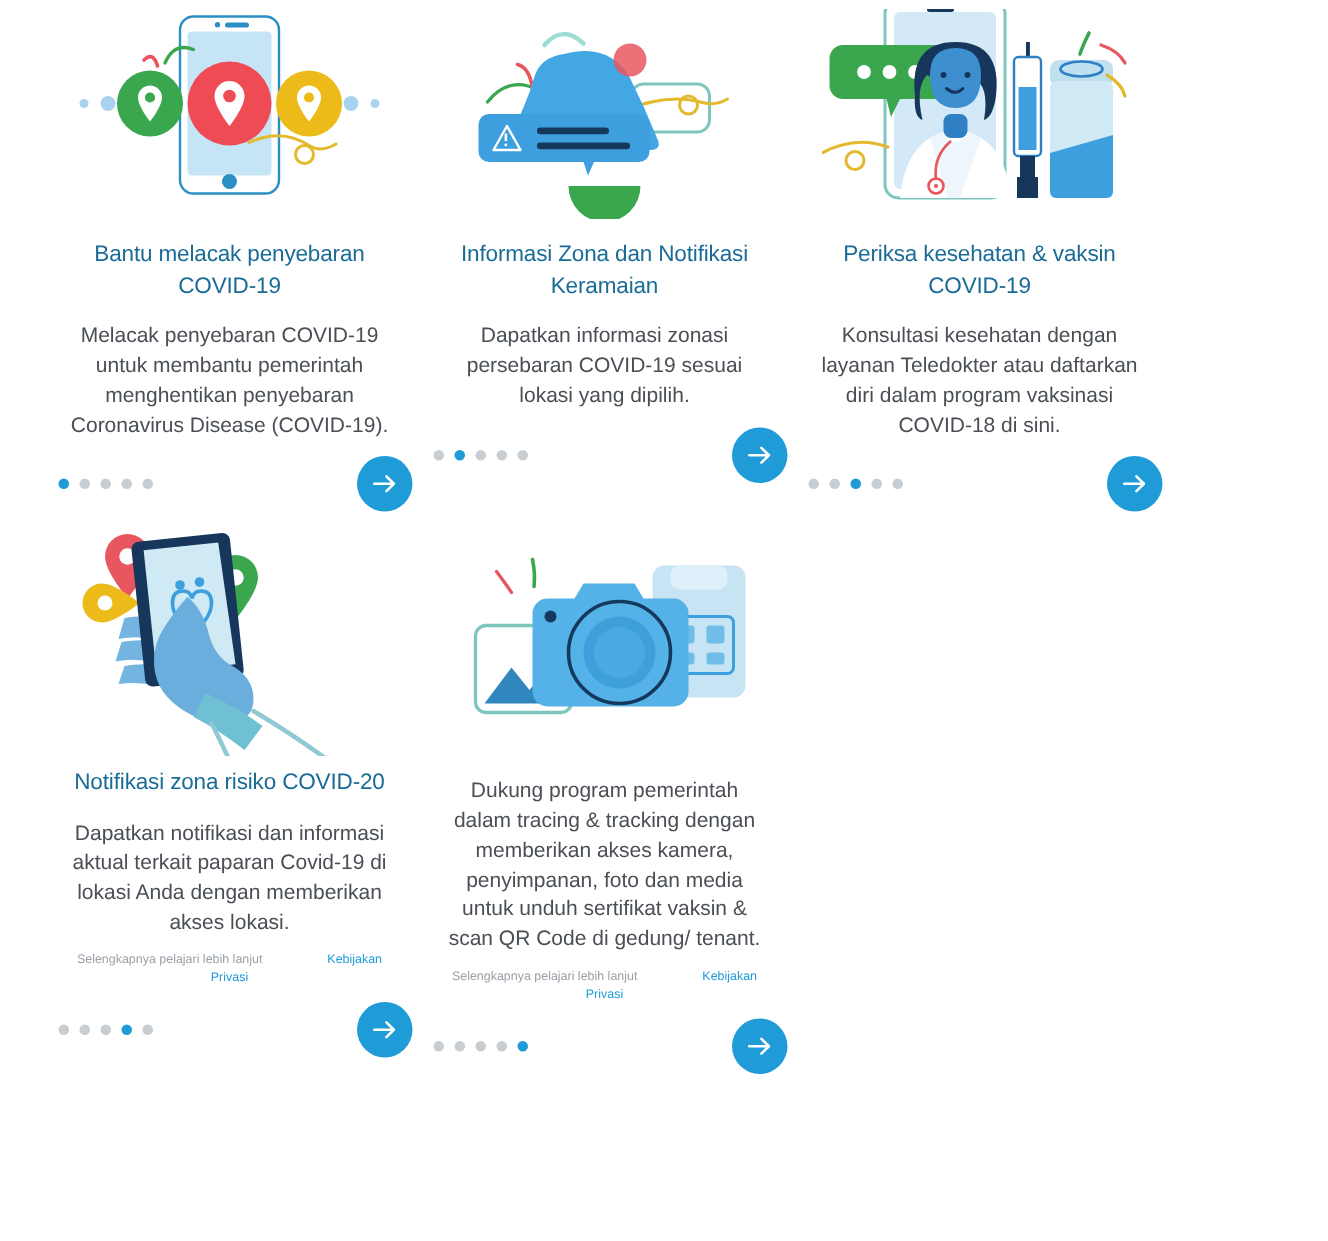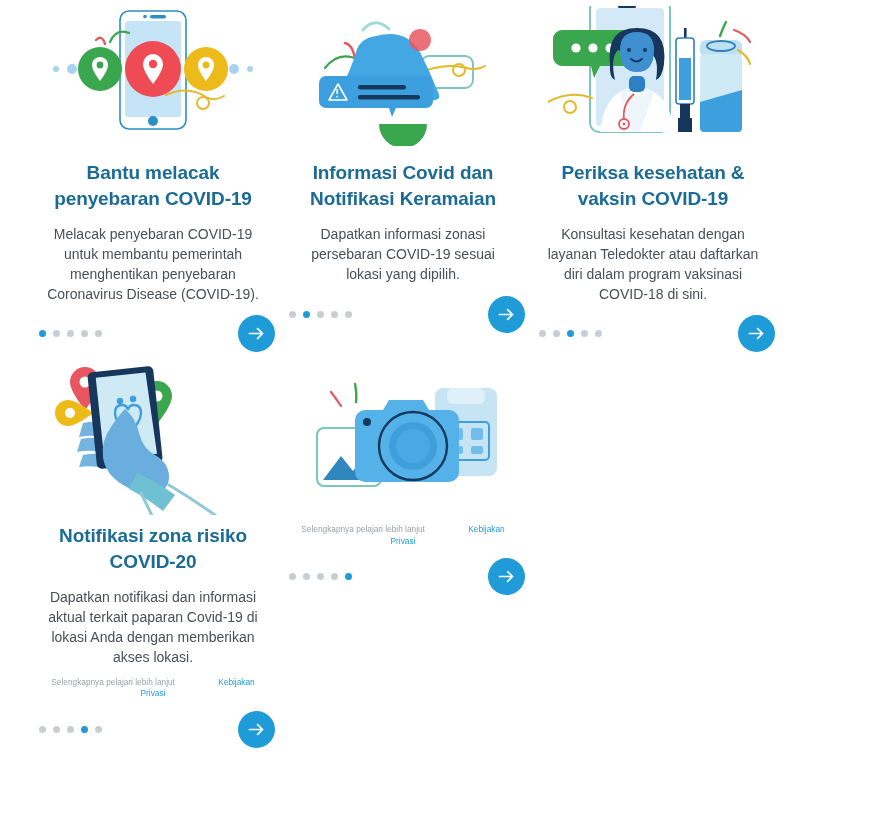--- a/index.html
+++ b/index.html
@@ -37,22 +37,22 @@
   .illus-wrap {
     width: 250px;
     height: 150px;
     display: flex;
     align-items: center;
     justify-content: center;
     margin-top: 2px;
   }
   .slide-title {
     color: #1a6b96;
-    font-size: 19px;
-    font-weight: bold;
+    font-size: 15px;
+    font-weight: normal;
     text-align: center;
     line-height: 1.38;
     letter-spacing: -0.1px;
     margin-top: 8px;
     width: 215px;
   }
   .slide-desc {
     color: #4a4f55;
     font-size: 14px;
     text-align: center;
@@ -192,21 +192,21 @@
           <circle cx="117" cy="32" r="11" fill="#e8575f" opacity="0.85"></circle>
 
           <path d="M23 68 h100 a7 7 0 0 1 7 7 v18 a7 7 0 0 1 -7 7 H93 l-4 9 l-3 -9 H23 a7 7 0 0 1 -7 -7 v-18 a7 7 0 0 1 7 -7z" fill="#3d9fdd"></path>
           <path d="M35 76 l9 16 h-18z" fill="none" stroke="#ffffff" stroke-width="1.6" stroke-linejoin="round"></path>
           <rect x="33.4" y="81" width="1.7" height="5" fill="#ffffff"></rect>
           <circle cx="34.2" cy="88.6" r="0.9" fill="#ffffff"></circle>
           <rect x="55" y="77" width="48" height="4.5" rx="2.2" fill="#14395c"></rect>
           <rect x="55" y="87" width="62" height="4.5" rx="2.2" fill="#14395c"></rect>
         </svg>
       </div>
-      <div class="slide-title">Informasi Covid dan Notifikasi Keramaian</div>
+      <div class="slide-title">Informasi Zona dan Notifikasi Keramaian</div>
       <div class="slide-desc">Dapatkan informasi zonasi persebaran COVID-19 sesuai lokasi yang dipilih.</div>
     </div>
     <div class="pager-row r1">
       <div class="dots">
         <span class="dot"></span>
         <span class="dot active"></span>
         <span class="dot"></span>
         <span class="dot"></span>
         <span class="dot"></span>
       </div>
@@ -369,20 +369,21 @@
           <rect x="14" y="58" width="64" height="58" rx="7" fill="none" stroke="#7cc6bd" stroke-width="2.2"></rect>
           <path d="M20 110 l18 -24 l12 15 l8 -10 l14 19z" fill="#2f87bd"></path>
 
           <path d="M62 40 h18 l6 -10 h34 l6 10 h20 a10 10 0 0 1 10 10 v52 a10 10 0 0 1 -10 10 H62 a10 10 0 0 1 -10 -10 V50 a10 10 0 0 1 10 -10z" fill="#55b2e8"></path>
           <circle cx="64" cy="52" r="4" fill="#14395c"></circle>
           <circle cx="110" cy="76" r="34" fill="none" stroke="#14395c" stroke-width="2.4"></circle>
           <circle cx="110" cy="76" r="24" fill="#3f9fda"></circle>
           <circle cx="110" cy="76" r="17" fill="#4aa8e2"></circle>
         </svg>
       </div>
+      <div class="slide-desc">Dukung program pemerintah dalam tracing &amp; tracking dengan memberikan akses kamera, penyimpanan, foto dan media untuk unduh sertifikat vaksin &amp; scan QR Code di gedung/ tenant.</div>
       <div class="slide-more">
         <span>Selengkapnya pelajari lebih lanjut</span>
         <span class="policy-link">Kebijakan Privasi</span>
       </div>
     </div>
     <div class="pager-row r1">
       <div class="dots">
         <span class="dot"></span>
         <span class="dot"></span>
         <span class="dot"></span>

